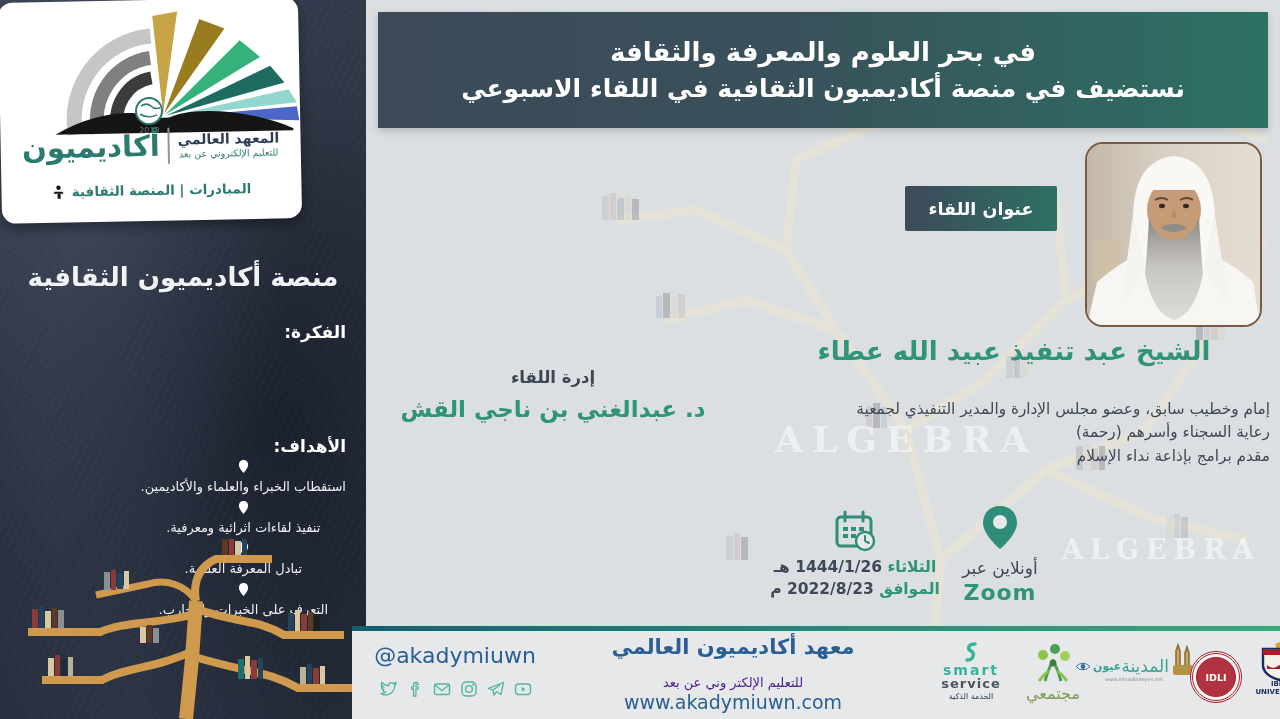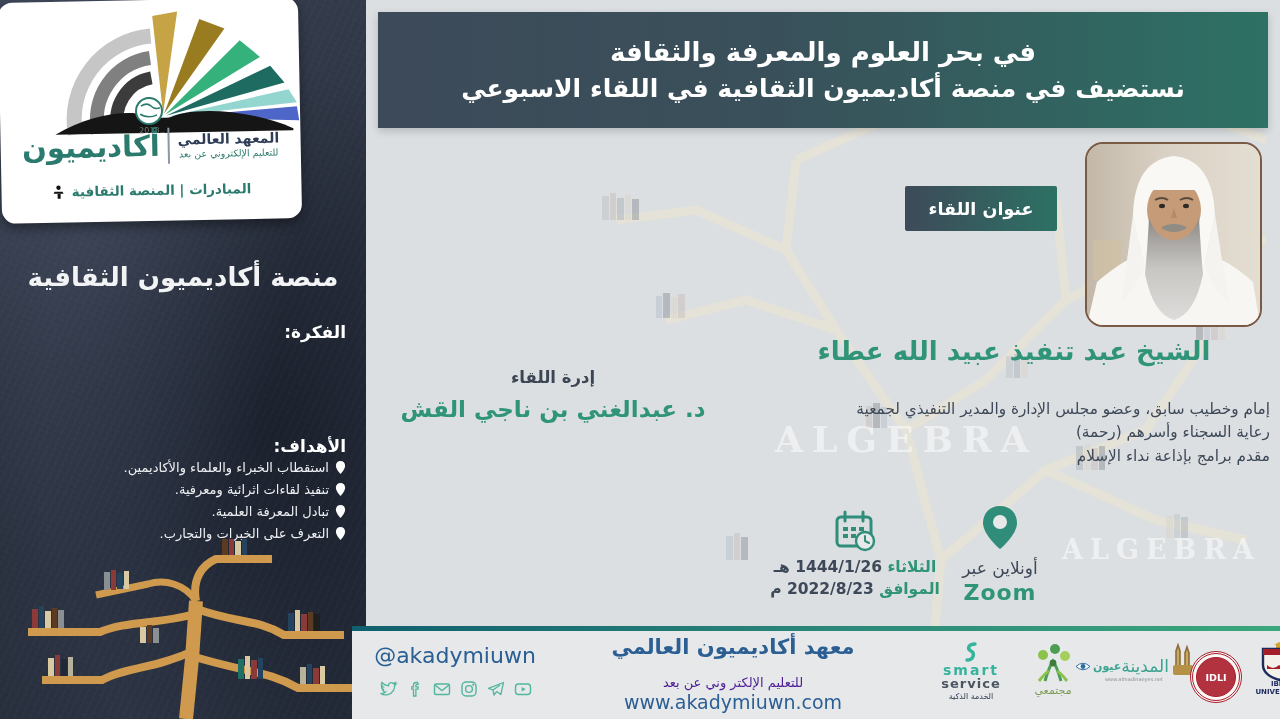--- a/index.html
+++ b/index.html
@@ -23,21 +23,21 @@
   .brand-name{font-size:29px;font-weight:bold;color:#2b7a6e;}
   .brand-div{width:2px;height:36px;background:#8b97a5;}
   .brand-org{display:flex;flex-direction:column;align-items:center;line-height:1.2;}
   .brand-org .o1{font-size:14px;font-weight:bold;color:#2e3c55;}
   .brand-org .o2{font-size:9.5px;color:#2b7a6e;}
   .brand-sub{position:absolute;top:182px;left:0;width:100%;display:flex;flex-direction:row-reverse;
     justify-content:center;align-items:center;gap:5px;font-size:13.5px;font-weight:bold;color:#2b7a6e;}
   .sb-title{top:262px;left:0;width:100%;text-align:center;color:#f2f3f5;font-size:26px;font-weight:bold;}
   .sb-h{right:20px;color:#fff;font-size:17px;font-weight:bold;}
   .sb-p{right:20px;left:12px;color:#e9ebee;font-size:12.3px;line-height:1.62;text-align:justify;}
-  .goal{display:flex;flex-direction:row;justify-content:flex-start;align-items:center;gap:6px;
+  .goal{display:flex;flex-direction:column;justify-content:flex-start;align-items:center;gap:6px;
     color:#eef0f3;font-size:13px;margin-bottom:7px;}
   .goals-wrap{right:20px;top:460px;text-align:right;}
   
   .mainbg{left:366px;top:0;width:914px;height:719px;opacity:.55;pointer-events:none;}
   .watermark{font-family:"DejaVu Serif",serif;color:rgba(255,255,255,.5);letter-spacing:9px;
     font-weight:bold;pointer-events:none;}
   .banner{left:378px;top:12px;width:890px;height:116px;
     background:linear-gradient(90deg,#3d4a59 0%,#39505a 45%,#2d7164 100%);
     display:flex;flex-direction:column;justify-content:center;align-items:center;gap:7px;
     color:#fff;box-shadow:0 3px 8px rgba(0,0,0,.18);}
@@ -77,21 +77,21 @@
   .org-blk{left:256px;top:4px;width:250px;text-align:center;}
   .org-n{color:#2b5f94;font-size:21px;font-weight:bold;}
   .org-s{color:#4c1d95;font-size:13px;margin-top:16px;}
   .org-u{color:#2b5f94;font-size:19px;margin-top:1px;}
   .partner{display:flex;flex-direction:column;align-items:center;justify-content:center;}
   .p-smart{left:576px;top:10px;width:86px;}
   .p-smart .w1{color:#35b49b;font-size:14px;font-weight:bold;letter-spacing:2px;line-height:1;}
   .p-smart .w2{color:#4a5560;font-size:13px;font-weight:bold;letter-spacing:1px;line-height:1.1;}
   .p-smart .w3{color:#2e3c55;font-size:8px;margin-top:1px;}
   .p-muj{left:668px;top:12px;width:66px;}
-  .p-muj .w1{color:#7d9c54;font-size:11px;margin-top:1px;}
+  .p-muj .w1{color:#7d9c54;font-size:16px;margin-top:1px;}
   .p-mad{left:738px;top:10px;width:88px;}
   .p-mad .row{display:flex;flex-direction:row-reverse;align-items:flex-end;gap:2px;}
   .p-mad .w0{color:#3aa391;font-size:11px;font-weight:bold;line-height:1;}
   .p-mad .w1{color:#3aa391;font-size:17px;font-weight:normal;line-height:1;}
   .p-mad .w2{color:#8a8f94;font-size:5px;margin-top:1px;}
   .p-idli{left:836px;top:20px;width:56px;}
   .idli-circle{width:52px;height:52px;border-radius:50%;border:3px double #a61e2a;background:#fdf7f7;
     display:flex;align-items:center;justify-content:center;box-sizing:border-box;}
   .idli-inner{width:38px;height:38px;border-radius:50%;border:1px solid #a61e2a;background:#b23240;
     color:#fff;font-size:9.5px;font-weight:bold;display:flex;align-items:center;justify-content:center;}

